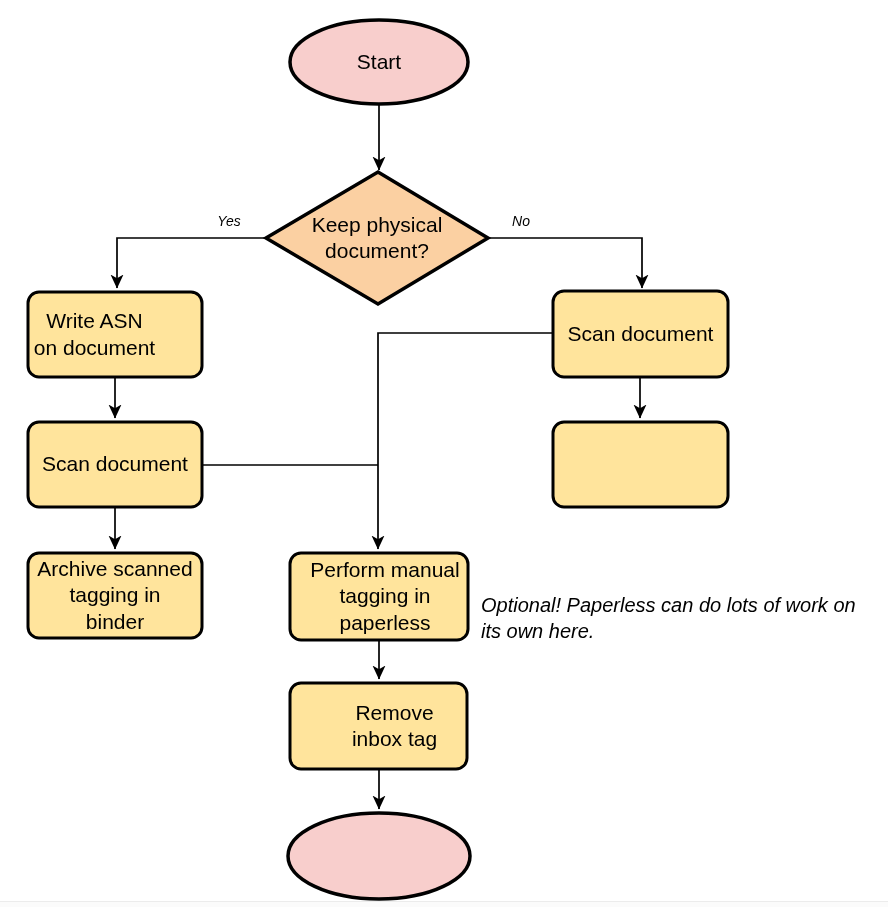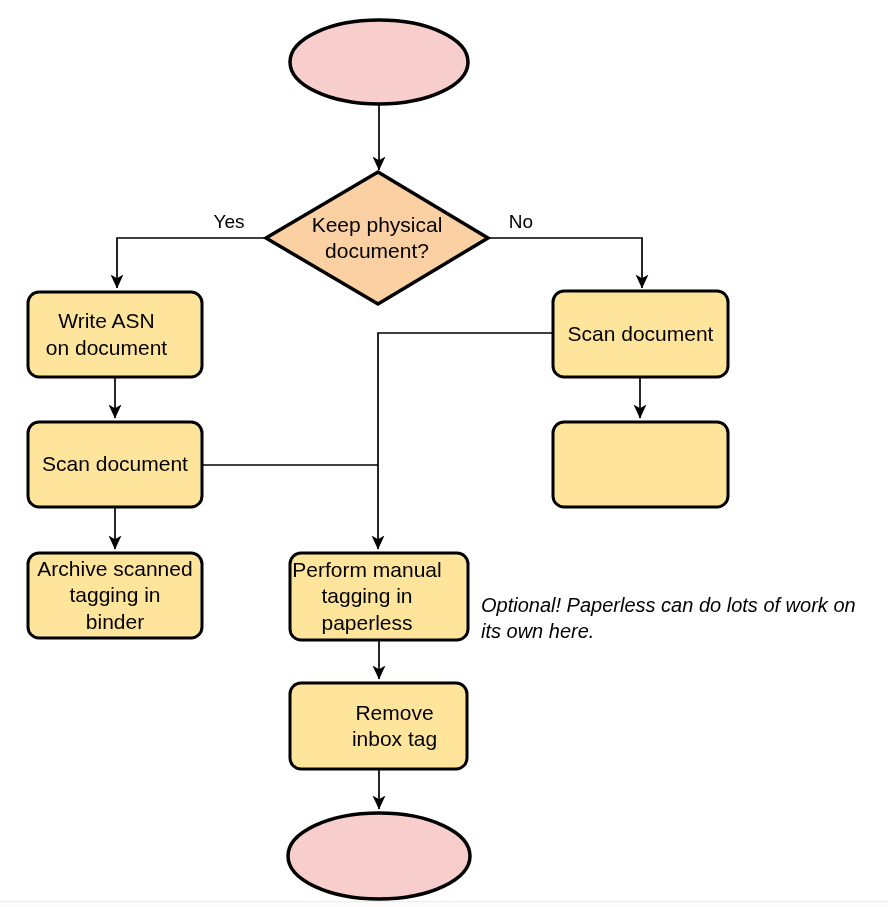--- a/index.html
+++ b/index.html
@@ -26,22 +26,23 @@
     align-items: center;
     justify-content: center;
     text-align: center;
     white-space: pre-line;
     font-size: 21px;
     line-height: 1.25;
     color: #000000;
     pointer-events: none;
   }
   .edge-label {
-    font-size: 19px;
+    font-size: 14px;
     line-height: 1.1;
+    font-style: italic;
   }
   .note {
     position: absolute;
     left: 481px;
     top: 592px;
     width: 424px;
     font-size: 20px;
     line-height: 26px;
     font-style: italic;
     color: #000000;
@@ -97,41 +98,42 @@
       <rect x="28" y="422" width="174" height="85" rx="11" stroke-width="3" fill="#ffe49c"></rect>
       <rect x="28" y="553" width="174" height="85" rx="11" stroke-width="3" fill="#ffe49c"></rect>
       <rect x="553" y="291" width="175" height="86" rx="11" stroke-width="3" fill="#ffe49c"></rect>
       <rect x="553" y="422" width="175" height="85" rx="11" stroke-width="3" fill="#ffe49c"></rect>
       <rect x="290" y="553" width="178" height="87" rx="11" stroke-width="3" fill="#ffe49c"></rect>
       <rect x="290" y="683" width="177" height="86" rx="11" stroke-width="3" fill="#ffe49c"></rect>
       <ellipse cx="379" cy="856" rx="91" ry="43" stroke-width="3.5" fill="#f8cecc"></ellipse>
     </g>
   </svg>
 
+  <div class="label" style="left:290px; top:20px; width:178px; height:84px;">Start</div>
 
   <div class="label" style="left:266px; top:172px; width:222px; height:132px;">Keep physical
 document?</div>
 
   <div class="label edge-label" style="left:193px; top:210px; width:72px; height:24px;">Yes</div>
 
   <div class="label edge-label" style="left:485px; top:210px; width:72px; height:24px;">No</div>
 
-  <div class="label" style="left:28px; top:292px; width:157px; height:85px;">Write ASN
+  <div class="label" style="left:16px; top:292px; width:157px; height:85px;">Write ASN
 on document</div>
 
   <div class="label" style="left:28px; top:422px; width:174px; height:85px;">Scan document</div>
 
   <div class="label" style="left:28px; top:553px; width:174px; height:85px;">Archive scanned
 tagging in
 binder</div>
 
   <div class="label" style="left:553px; top:291px; width:175px; height:86px;">Scan document</div>
 
 
-  <div class="label" style="left:278px; top:553px; width:178px; height:87px;">Perform manual
+  <div class="label" style="left:296px; top:553px; width:178px; height:87px;">Perform manual
 tagging in
 paperless</div>
 
   <div class="note">Optional! Paperless can do lots of work on
 its own here.</div>
 
   <div class="label" style="left:290px; top:683px; width:209px; height:86px;">Remove
 inbox tag</div>
 
 

